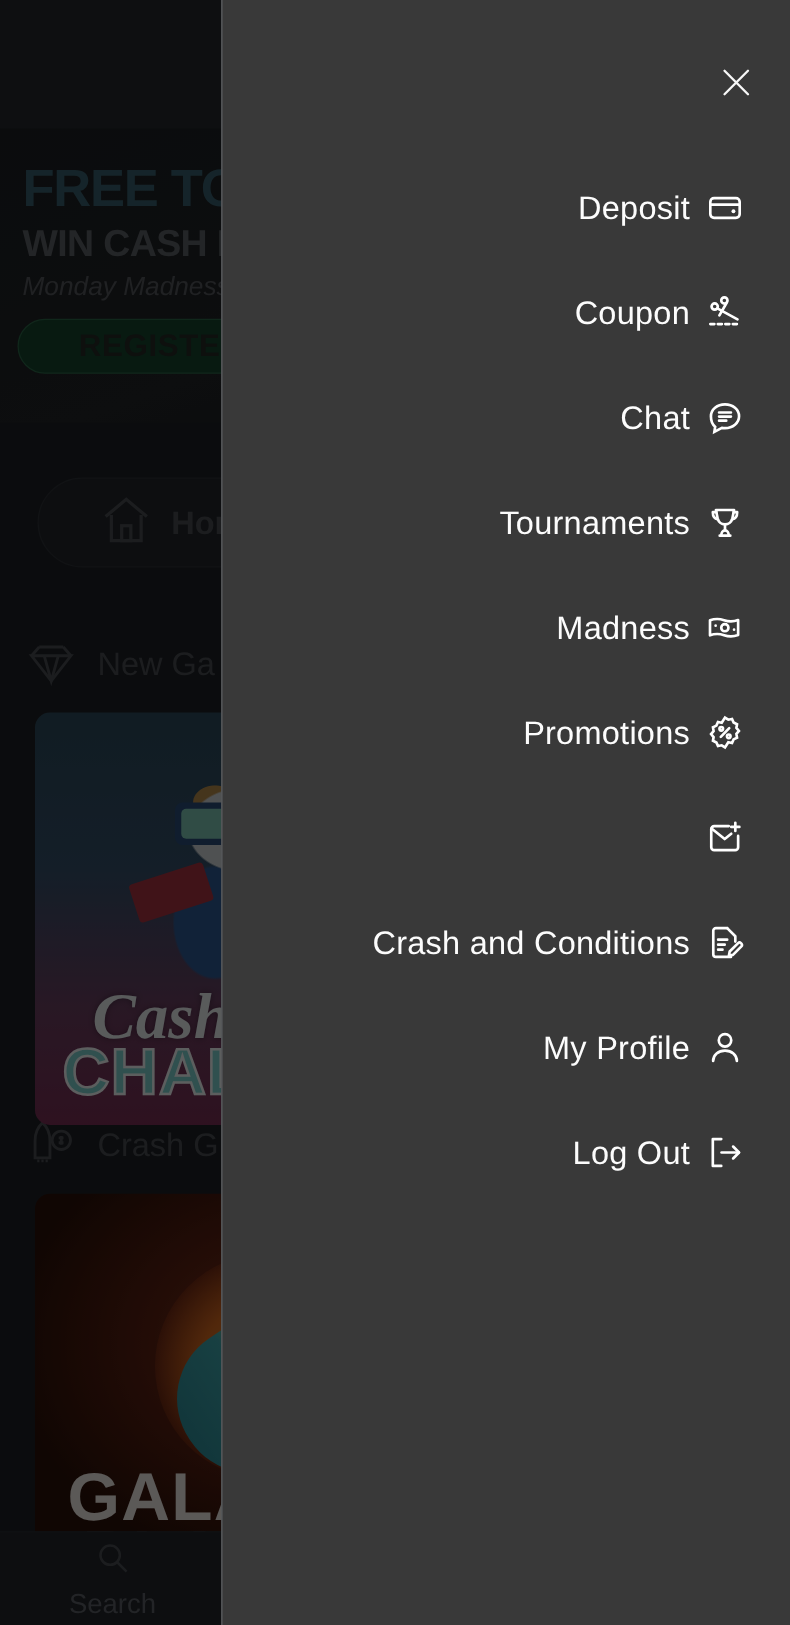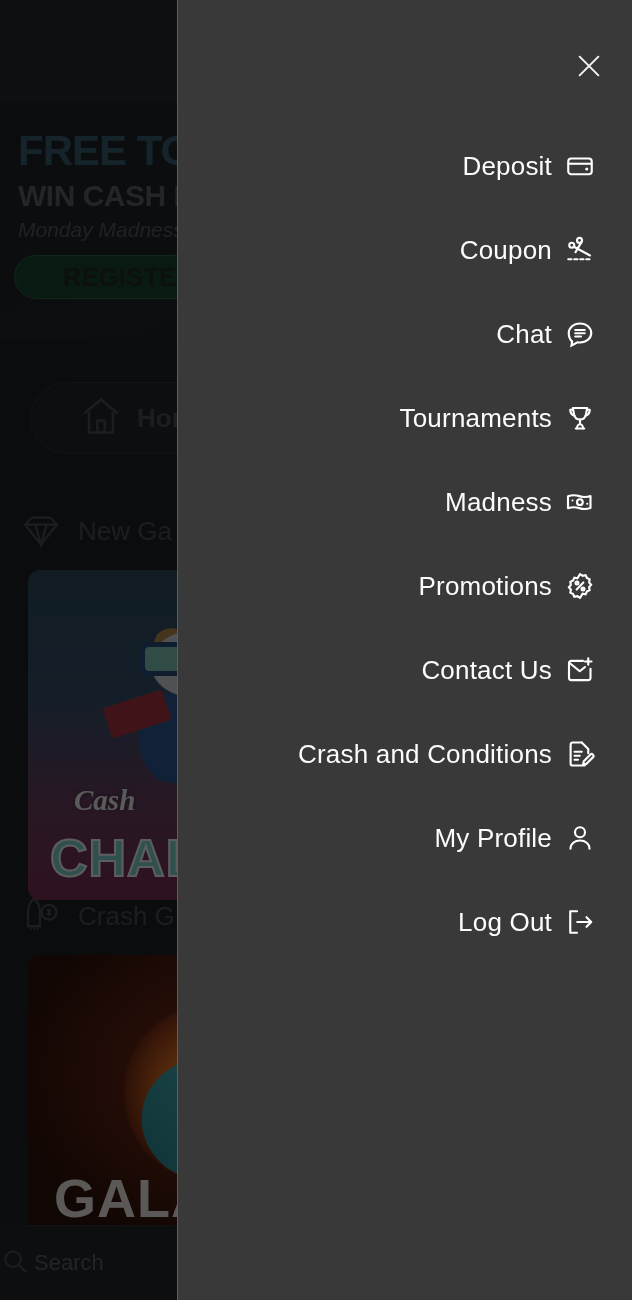--- a/index.html
+++ b/index.html
@@ -104,21 +104,21 @@
     background:#7fc8b6; border-radius:4px;
   }
   #card-cash .shades::before { left:5px; }
   #card-cash .shades::after  { right:5px; }
   #card-cash .ticket {
     position:absolute; left:78px; top:128px; width:62px; height:32px;
     background:#a8343f; transform:rotate(-18deg); border-radius:3px;
   }
   #card-cash .t-cash {
     position:absolute; left:46px; top:214px;
-    font-size:29px; font-style:italic; font-weight:bold;
+    font-size:52px; font-style:italic; font-weight:bold;
     color:#e9eef0; font-family:"Liberation Serif", serif;
     text-shadow:0 0 5px rgba(0,0,0,0.35);
   }
   #card-cash .t-chal {
     position:absolute; left:22px; top:258px;
     font-size:52px; font-weight:bold; letter-spacing:1px;
     color:#7fd3cf; -webkit-text-stroke:2px #f2f6f7;
   }
 
   #card-galaxy {
@@ -145,21 +145,21 @@
     font-size:54px; font-weight:bold; letter-spacing:1px; color:#efe9e4;
   }
 
   
   .botnav {
     position:absolute; left:0; bottom:0; width:632px; height:75px;
     background:#22252a; border-top:1px solid #2a2e33;
     display:flex; align-items:center;
   }
   .botnav-item {
-    width:180px; display:flex; flex-direction:row;
+    width:180px; display:flex; flex-direction:column;
     align-items:center; gap:4px;text-align:center;
   }
   .botnav-item .lbl { font-size:22px; color:#5c6066; }
 
   .ico-dim { color:#4a4e53; display:block; }
 
   
   #drawer {
     position:absolute; left:177px; top:0; width:455px; height:1300px;
     background:#393939;
@@ -347,21 +347,20 @@
         <svg width="30" height="30" viewBox="0 0 24 24" fill="none" stroke="currentColor" stroke-width="1.7" stroke-linecap="round">
           <path d="M12 2.5l2.1 1.3 2.4-.5 1 2.3 2.2 1.1-.4 2.4 1.6 1.9-1.6 1.9.4 2.4-2.2 1.1-1 2.3-2.4-.5L12 21.5l-2.1-1.3-2.4.5-1-2.3-2.2-1.1.4-2.4L3.1 13l1.6-1.9-.4-2.4 2.2-1.1 1-2.3 2.4.5L12 2.5z"></path>
           <path d="M9.3 14.8 14.7 9.2"></path>
           <circle cx="9.6" cy="9.6" r="1.15"></circle>
           <circle cx="14.4" cy="14.4" r="1.15"></circle>
         </svg>
       </span>
     </div>
 
     <div class="menu-item">
-      <span class="mlabel">Contact Us</span>
       <span class="micon">
         <svg width="30" height="30" viewBox="0 0 24 24" fill="none" stroke="currentColor" stroke-width="1.7" stroke-linejoin="round" stroke-linecap="round">
           <path d="M20.4 11v7.2a1.9 1.9 0 0 1-1.9 1.9H5.1a1.9 1.9 0 0 1-1.9-1.9V6.6a1.9 1.9 0 0 1 1.9-1.9h9.3"></path>
           <path d="M3.4 6.2 11.8 13l4.2-3.4"></path>
           <path d="M18.6 2.6v5.2M16 5.2h5.2"></path>
         </svg>
       </span>
     </div>
 
     <div class="menu-item">

